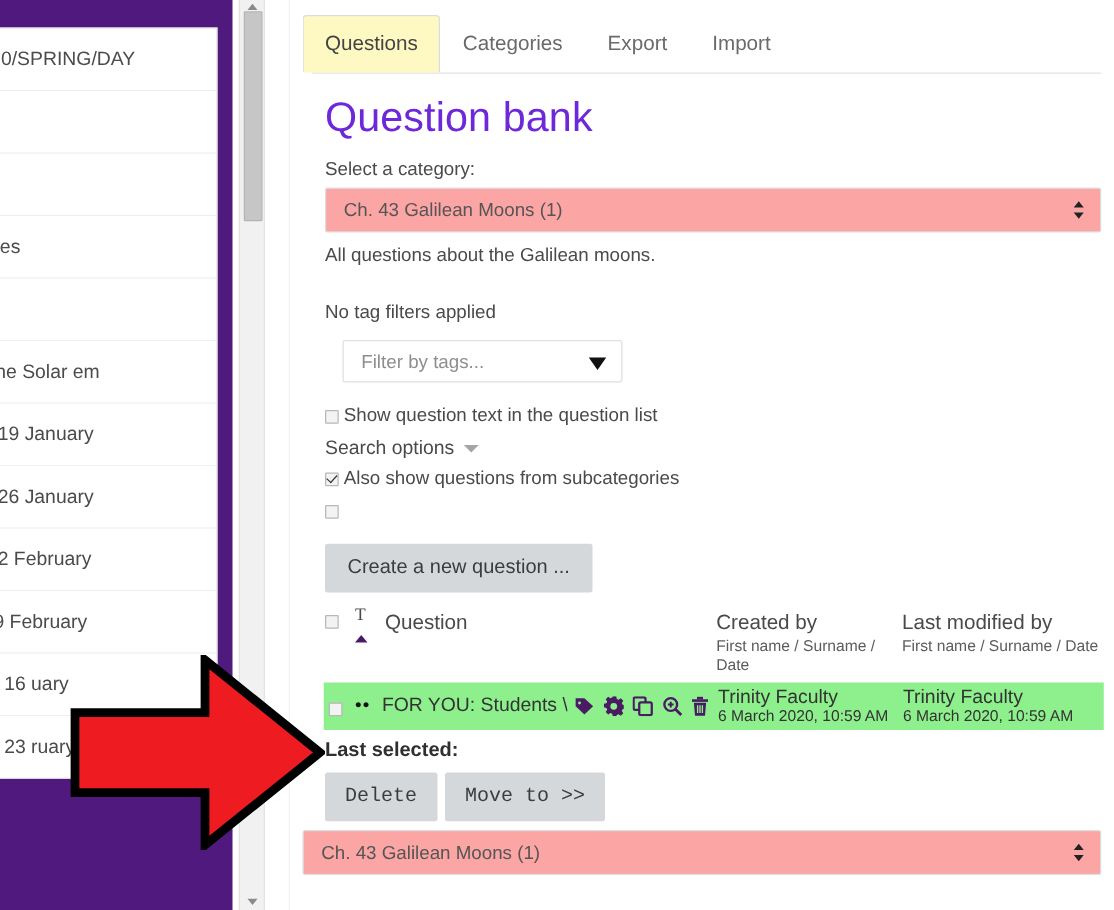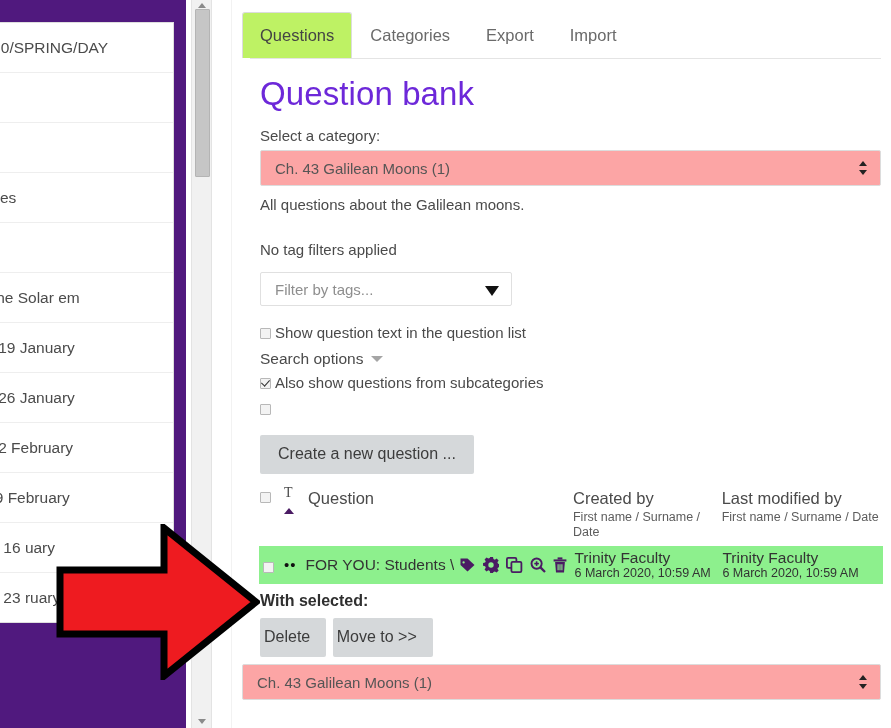--- a/index.html
+++ b/index.html
@@ -58,21 +58,21 @@
 
   
   #tabs { position:relative; height:47px; margin-top:12px; }
   #tabs-rule { position:absolute; left:8px; right:2px; bottom:0; height:1px; background:#e4e4e4; }
   .tab {
     position:relative; float:left; padding:11px 17px 12px 17px;
     font-size:16.5px; color:#6a6a6a; background:transparent;
     border:1px solid transparent; border-bottom:none; line-height:22px;
   }
   .tab.active {
-    color:#444; background:#bef264;
+    color:#444; background:#fef9c3;
     border-color:#dcdcdc #dcdcdc #ffffff #dcdcdc;
     border-radius:3px 3px 0 0; z-index:2;
   }
   #tab-left-stub { position:absolute; left:8px; top:4px; width:1px; height:43px; background:#e4e4e4; }
 
   h1#page-title {
     font-size:33px; font-weight:400; color:#6d28d9;
     margin:16px 0 14px 18px; letter-spacing:0.1px;
   }
 
@@ -89,21 +89,21 @@
     width:9px; height:16px;
   }
   .select-caret i { position:absolute; left:0; width:0;height:0; }
   .select-caret i.up   { top:1px;  border-left:4.5px solid transparent;border-right:4.5px solid transparent;border-bottom:5px solid #222; }
   .select-caret i.down { bottom:1px;border-left:4.5px solid transparent;border-right:4.5px solid transparent;border-top:5px solid #222; }
 
   .desc { font-size:15px; color:#4a4a4a; margin:10px 0 0 18px; }
   .notag { font-size:15px; color:#4a4a4a; margin:28px 0 0 18px; }
 
   #tagfilter {
-    position:relative; margin:14px 0 0 18px; width:252px; height:34px;
+    position:relative; margin:14px 0 0 32px; width:224px; height:34px;
     border:1px solid #e0e0e0; background:#fff; border-radius:2px;
     display:flex; align-items:center; padding:0 34px 0 14px;
     font-size:15px; color:#8e8e8e;
   }
   #tagfilter .dcaret {
     position:absolute; right:12px; top:50%; margin-top:-3px;
     width:0;height:0; border-left:7.5px solid transparent;border-right:7.5px solid transparent;border-top:10px solid #111;
   }
 
   .ck-row { display:flex; align-items:flex-start; margin-left:18px; font-size:15px; color:#4a4a4a; }
@@ -146,21 +146,21 @@
   #qrow .col-q { align-items:center; }
   .qtext { font-size:15.5px; color:#333; white-space:nowrap; overflow:hidden; }
   .twodots { margin:0 9px 0 6px; font-size:15px; color:#111; letter-spacing:1px; line-height:10px; }
   .icons { display:flex; align-items:center; gap:7px; margin-left:5px; color:#4a1b63; }
   .icons svg { display:block; }
   .cell-name { font-size:15.5px; color:#333; line-height:17px; }
   .cell-date { font-size:12.5px; color:#333; line-height:15px; }
 
   #withsel { font-size:16px; font-weight:bold; color:#2f2f2f; margin:8px 0 0 18px; }
   #act-btns { margin:8px 0 0 18px; }
-  #act-btns .btn { padding:9px 16px 10px 4px; font-size:16px; }
+  #act-btns .btn { padding:9px 16px 10px 16px; font-size:16px;font-family:Liberation Mono, monospace; }
   #btn-delete { margin-right:2px; }
   #move-select { margin-top:7px; }
 
   
   #arrow { position:absolute; left:56px; top:524px; width:204px; height:156px; pointer-events:none; }
 </style>
 </head>
 <body>
 
 <div id="drawer">
@@ -304,21 +304,21 @@
         <div class="cell-name">Trinity Faculty</div>
         <div class="cell-date">6 March 2020, 10:59 AM</div>
       </div>
       <div class="col-mod">
         <div class="cell-name">Trinity Faculty</div>
         <div class="cell-date">6 March 2020, 10:59 AM</div>
       </div>
     </div>
   </div>
 
-  <div id="withsel">With selected:</div>
+  <div id="withsel">Last selected:</div>
 
   <div id="act-btns">
     <span class="btn" id="btn-delete">Delete</span>
     <span class="btn" id="btn-move">Move to &gt;&gt;</span>
   </div>
 
   <div class="select-box" id="move-select" style="margin-left:0;">
     <span>Ch. 43 Galilean Moons (1)</span>
     <span class="select-caret">
         <i class="up"></i>

